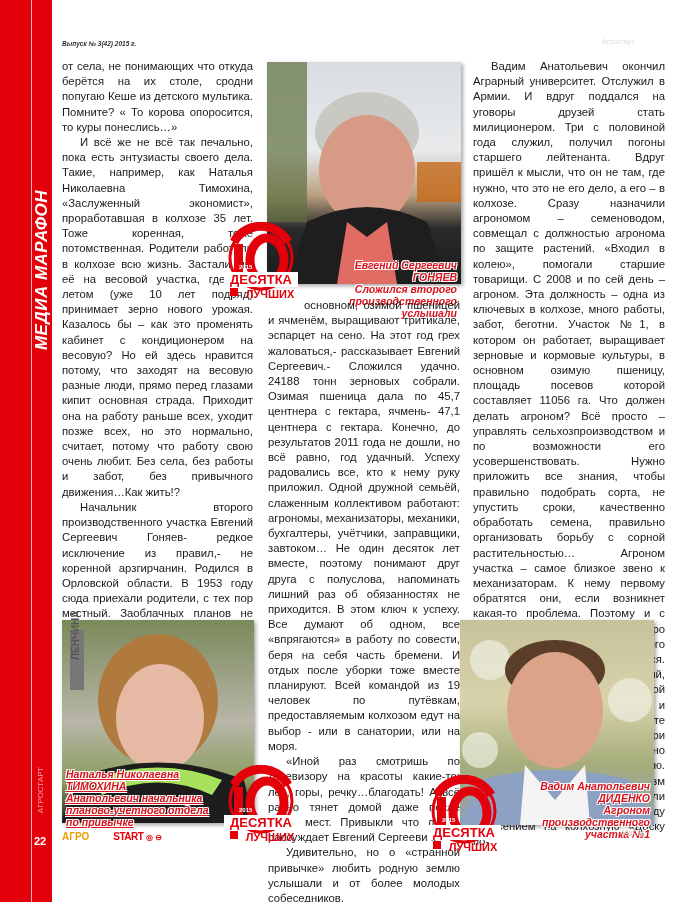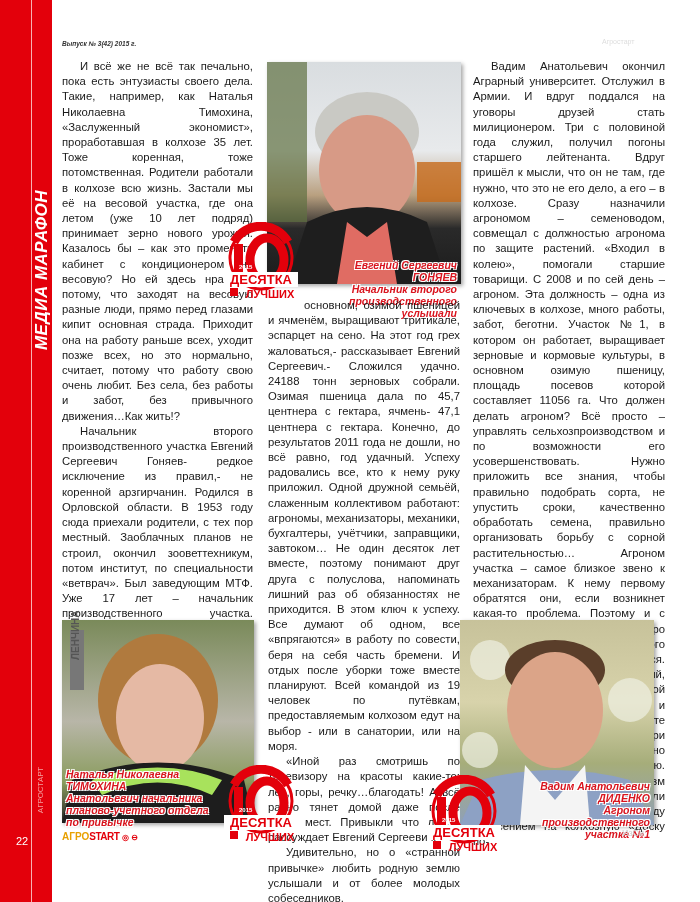--- a/index.html
+++ b/index.html
@@ -1,33 +1,33 @@
 <!DOCTYPE html>
 <html><head>
 <meta charset="utf-8">
 <style>
   html,body{margin:0;padding:0;}
   body{width:700px;height:902px;position:relative;background:#fff;overflow:hidden;font-family:"Liberation Sans",sans-serif;color:#1a1a1a;}
   .sidebar{position:absolute;left:0;top:0;width:52px;height:902px;background:#e3000b;}
   .sidebar .line{position:absolute;left:31px;top:0;width:1px;height:902px;background:#f6b2b2;}
   .sidebar .title{position:absolute;left:33px;top:270px;transform:translate(-50%,-50%) rotate(-90deg);white-space:nowrap;color:#fff;font-weight:bold;font-style:italic;font-size:17px;letter-spacing:.5px;transform-origin:center;left:42px;}
   .sidebar .vmag{position:absolute;left:40px;top:790px;transform:translate(-50%,-50%) rotate(-90deg);white-space:nowrap;color:#f4a0a0;font-size:8px;}
-  .sidebar .pnum{position:absolute;left:16px;top:835px;color:#fff;font-weight:normal;font-size:11px;}
+  .sidebar .pnum{position:absolute;left:34px;top:835px;color:#fff;font-weight:bold;font-size:11px;}
   .issue{position:absolute;left:62px;top:40px;font-size:6.5px;font-style:italic;font-weight:bold;color:#333;}
   .hdr-right{position:absolute;left:602px;top:38px;font-size:7px;color:#ddd;}
   .col{position:absolute;font-size:11.3px;line-height:15.2px;text-align:justify;}
   .col p{margin:0;}
   .col p.ind{text-indent:18px;}
   .photo{position:absolute;overflow:hidden;box-shadow:2px 2px 4px rgba(0,0,0,.35);}
   .caption{position:absolute;color:#d9141e;font-style:italic;font-weight:bold;font-size:10.5px;line-height:12px;text-shadow:1px 1px 0 #fff,-1px -1px 0 #fff,1px -1px 0 #fff,-1px 1px 0 #fff;}
   .caption .surname{text-transform:uppercase;}
   .badge{position:absolute;width:78px;height:78px;}
   .footer-logo{position:absolute;left:62px;top:831px;font-size:10px;font-weight:bold;}
   .footer-logo .a{color:#e8a000;}
-  .footer-logo .b{color:#e3000b;letter-spacing:-.5px;}
+  .footer-logo .b{color:#e3000b;letter-spacing:-.5px;padding-left:24px;}
   .footer-logo .c{color:#e3000b;font-size:8px;}
   .signature{position:absolute;left:622px;top:828px;color:#ccc;font-size:9px;}
 </style>
 </head>
 <body>
 
 <svg width="0" height="0" style="position:absolute">
   <defs>
     <g id="badge-shape">
       <circle cx="39" cy="36" r="31" fill="none" stroke="#e3000b" stroke-width="3"></circle>
@@ -47,38 +47,39 @@
   <div class="line"></div>
   <div class="title">МЕДИА МАРАФОН</div>
   <div class="vmag">АГРОСТАРТ</div>
   <div class="pnum">22</div>
 </div>
 
 <div class="issue">Выпуск № 3(42) 2015 г.</div>
 <div class="hdr-right">Агростарт</div>
 
 <div class="col" style="left:62px;top:59px;width:191px;">
+  <p>от села, не понимающих что откуда берётся на их столе, сродни попугаю Кеше из детского мультика. Помните? « То корова опоросится, то куры понеслись…»</p>
   <p class="ind" style="shape-outside:none;">И всё же не всё так печально, пока есть энтузиасты своего дела. Такие, например, как Наталья Николаевна Тимохина, «Заслуженный экономист», проработавшая в колхозе 35 лет. Тоже коренная, тоже потомственная. Родители работали в колхозе всю жизнь. Застали мы её на весовой участка, где она летом (уже 10 лет подряд) принимает зерно нового урожая. Казалось бы – как это променять кабинет с кондиционером на весовую? Но ей здесь нравится потому, что заходят на весовую разные люди, прямо перед глазами кипит основная страда. Приходит она на работу раньше всех, уходит позже всех, но это нормально, считает, потому что работу свою очень любит. Без села, без работы и забот, без привычного движения…Как жить!?</p>
   <p class="ind">Начальник второго производственного участка Евгений Сергеевич Гоняев- редкое исключение из правил,- не коренной арзгирчанин. Родился в Орловской области. В 1953 году сюда приехали родители, с тех пор местный. Заоблачных планов не строил, окончил зооветтехникум, потом институт, по специальности «ветврач». Был заведующим МТФ. Уже 17 лет – начальник производственного участка. Сельское хозяйство – отрасль особенная. Тут точно нет лёгких путей, где бы не работал. И всё же, выбор был сделан в своё время бесповоротный. Участок №2- это 11800 гектаров земли, половина из которой – пашня. Занимаются в</p>
 </div>
 
 <div class="photo" style="left:267px;top:62px;width:194px;height:222px;background:linear-gradient(180deg,#d9dde0 0%,#e8eaec 40%,#b9a080 60%,#2a2a2a 75%,#1b1b1b 100%);">
   <svg width="194" height="222">
     <rect x="0" y="0" width="40" height="160" fill="#5f7041" opacity=".7"></rect>
     <rect x="150" y="100" width="44" height="40" fill="#c76a1a" opacity=".8"></rect>
     <ellipse cx="100" cy="70" rx="52" ry="40" fill="#c9c9c4"></ellipse>
     <ellipse cx="100" cy="108" rx="48" ry="55" fill="#d79a86"></ellipse>
     <path d="M20 222 L40 160 Q100 130 160 160 L180 222 Z" fill="#1e1e1e"></path>
     <path d="M70 222 L80 160 L100 175 L120 160 L130 222 Z" fill="#e06c63"></path>
   </svg>
 </div>
 <div class="caption" style="left:335px;top:218px;width:122px;text-align:right;margin-top:41px;">
   <div>Евгений Сергеевич</div>
   <div class="surname">ГОНЯЕВ</div>
-  <div>Начальник второго</div>
+  <div>Сложился второго</div>
   <div>производственного</div>
   <div>услышали</div>
 </div>
 <svg class="badge" style="left:222px;top:222px;">
     <use href="#badge-shape"></use>
   </svg>
 
 <div class="col" style="left:268px;top:298px;width:192px;">
   <p style="text-indent:36px;">основном, озимой пшеницей и ячменём, выращивают тритикале, эспарцет на сено. На этот год грех жаловаться,- рассказывает Евгений Сергеевич.- Сложился удачно. 24188 тонн зерновых собрали. Озимая пшеница дала по 45,7 центнера с гектара, ячмень- 47,1 центнера с гектара. Конечно, до результатов 2011 года не дошли, но всё равно, год удачный. Успеху радовались все, кто к нему руку приложил. Одной дружной семьёй, слаженным коллективом работают: агрономы, механизаторы, механики, бухгалтеры, учётчики, заправщики, завтоком… Не один десяток лет вместе, поэтому понимают друг друга с полуслова, напоминать лишний раз об обязанностях не приходится. В этом ключ к успеху. Все думают об одном, все «впрягаются» в работу по совести, беря на себя часть бремени. И отдых после уборки тоже вместе планируют. Всей командой из 19 человек по путёвкам, предоставляемым колхозом едут на выбор - или в санатории, или на моря.</p>
   <p class="ind">«Иной раз смотришь по телевизору на красоты какие-то: лес, горы, речку…благодать! А всё равно тянет домой даже после таких мест. Привыкли что ли?...- рассуждает Евгений Сергеевич.</p>
@@ -93,21 +94,21 @@
 <div class="photo" style="left:62px;top:620px;width:192px;height:203px;background:linear-gradient(180deg,#7a8a5a 0%,#b8b6a8 50%,#8a9c5e 80%,#222 100%);">
   <svg width="192" height="203">
     <rect x="8" y="10" width="14" height="60" fill="#777"></rect>
     <ellipse cx="96" cy="80" rx="60" ry="66" fill="#b07a3e"></ellipse>
     <ellipse cx="98" cy="98" rx="44" ry="54" fill="#e5b9a4"></ellipse>
     <path d="M0 203 L10 160 Q96 125 182 160 L192 203 Z" fill="#1d1d1d"></path>
     <path d="M30 160 Q96 135 160 160 L150 175 Q96 150 40 175 Z" fill="#a8e25c"></path>
   </svg>
 </div>
 <div style="position:absolute;left:70px;top:660px;transform:rotate(-90deg);transform-origin:left top;color:#555;font-weight:bold;font-size:10px;">ЛЕНЧИНА</div>
-<div class="caption" style="left:66px;top:768px;width:180px;">
+<div class="caption" style="left:66px;top:768px;width:180px;text-decoration:underline;">
   <div>Наталья Николаевна</div>
   <div class="surname">ТИМОХИНА</div>
   <div>Анатольевич начальника</div>
   <div>планово-учетного отдела</div>
   <div>по привычке</div>
 </div>
 <svg class="badge" style="left:222px;top:765px;">
     <use href="#badge-shape"></use>
   </svg>
 

